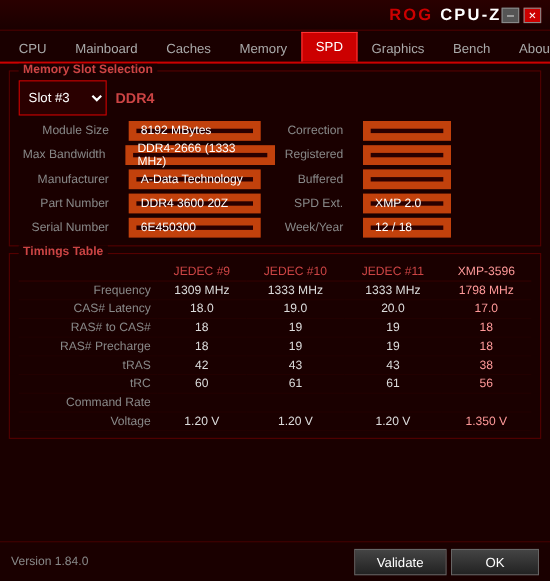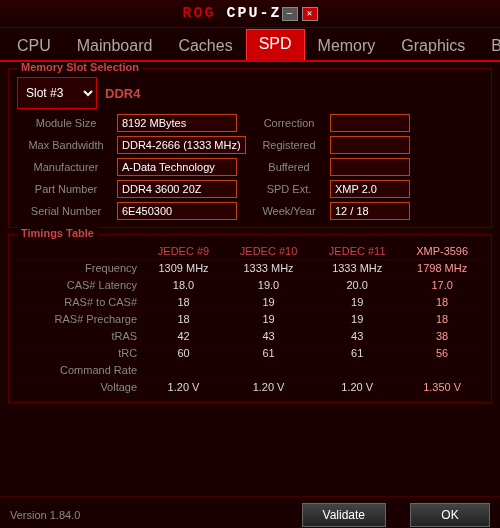--- a/index.html
+++ b/index.html
@@ -11,24 +11,23 @@
       font-size: 12px;
       color: #ccc;
       overflow: hidden;
     }
     
     #titlebar {
       background: linear-gradient(to bottom, #2a0000, #1a0000);
       height: 28px;
       display: flex;
       align-items: center;
-      justify-content: center;
+      justify-content: flex-end;
       padding: 0 8px;
       border-bottom: 1px solid #550000;
-      font-family: Liberation Mono, monospace;
     }
     .titlebar-controls {
       display: flex;
       gap: 4px;
     }
     .titlebar-btn {
       width: 16px;
       height: 14px;
       background: #555;
       border: 1px solid #888;
@@ -46,21 +45,21 @@
     #tabbar {
       background: #1a0000;
       display: flex;
       border-bottom: 2px solid #cc0000;
       padding: 0 4px;
     }
     .tab {
       padding: 5px 12px;
       color: #aaa;
       cursor: pointer;
-      font-size: 16px;
+      font-size: 12px;
       border: 1px solid transparent;
       border-bottom: none;
       margin-top: 3px;
     }
     .tab.active {
       background: #cc0000;
       color: #fff;
       border-color: #ff3333;
       border-bottom: none;
       margin-top: 1px;
@@ -124,27 +123,27 @@
     }
     .info-row {
       display: flex;
       align-items: center;
       height: 20px;
     }
     .info-label {
       color: #888;
       width: 100px;
       font-size: 11px;
-      text-align: center;
-      padding-right: 2px;
+      text-align: right;
+      padding-right: 18px;
     }
     .info-label.wide { width: 80px; }
     .info-value {
       background: #2a0000;
-      border: 1px solid #c2410c;
+      border: 7px solid #c2410c;
       color: #fff;
       padding: 1px 4px;
       font-size: 11px;
       min-width: 120px;
       height: 18px;
       display: flex;
       align-items: center;
     }
     .info-value.short { min-width: 80px; }
     
@@ -186,21 +185,21 @@
       align-items: center;
       justify-content: space-between;
       padding: 0 10px;
     }
     .version-text {
       color: #888;
       font-size: 11px;
     }
     .bottom-buttons {
       display: flex;
-      gap: 24px;
+      gap: 4px;
     }
     .btn {
       background: linear-gradient(to bottom, #444, #222);
       border: 1px solid #666;
       color: #fff;
       padding: 4px 20px;
       font-size: 12px;
       cursor: pointer;
       min-width: 80px;
       text-align: center;
@@ -216,22 +215,22 @@
   <div class="titlebar-controls">
     <div class="titlebar-btn">─</div>
     <div class="titlebar-btn close-btn">✕</div>
   </div>
 </div>
 
 <div id="tabbar">
   <div class="tab">CPU</div>
   <div class="tab">Mainboard</div>
   <div class="tab">Caches</div>
+  <div class="tab">Memory</div>
   <div class="tab active">SPD</div>
-  <div class="tab">Memory</div>
   <div class="tab">Graphics</div>
   <div class="tab">Bench</div>
   <div class="tab">About</div>
 </div>
 
 <div id="main">
 
   <div class="section-box">
     <div class="section-label">Memory Slot Selection</div>
     <div class="slot-row">

